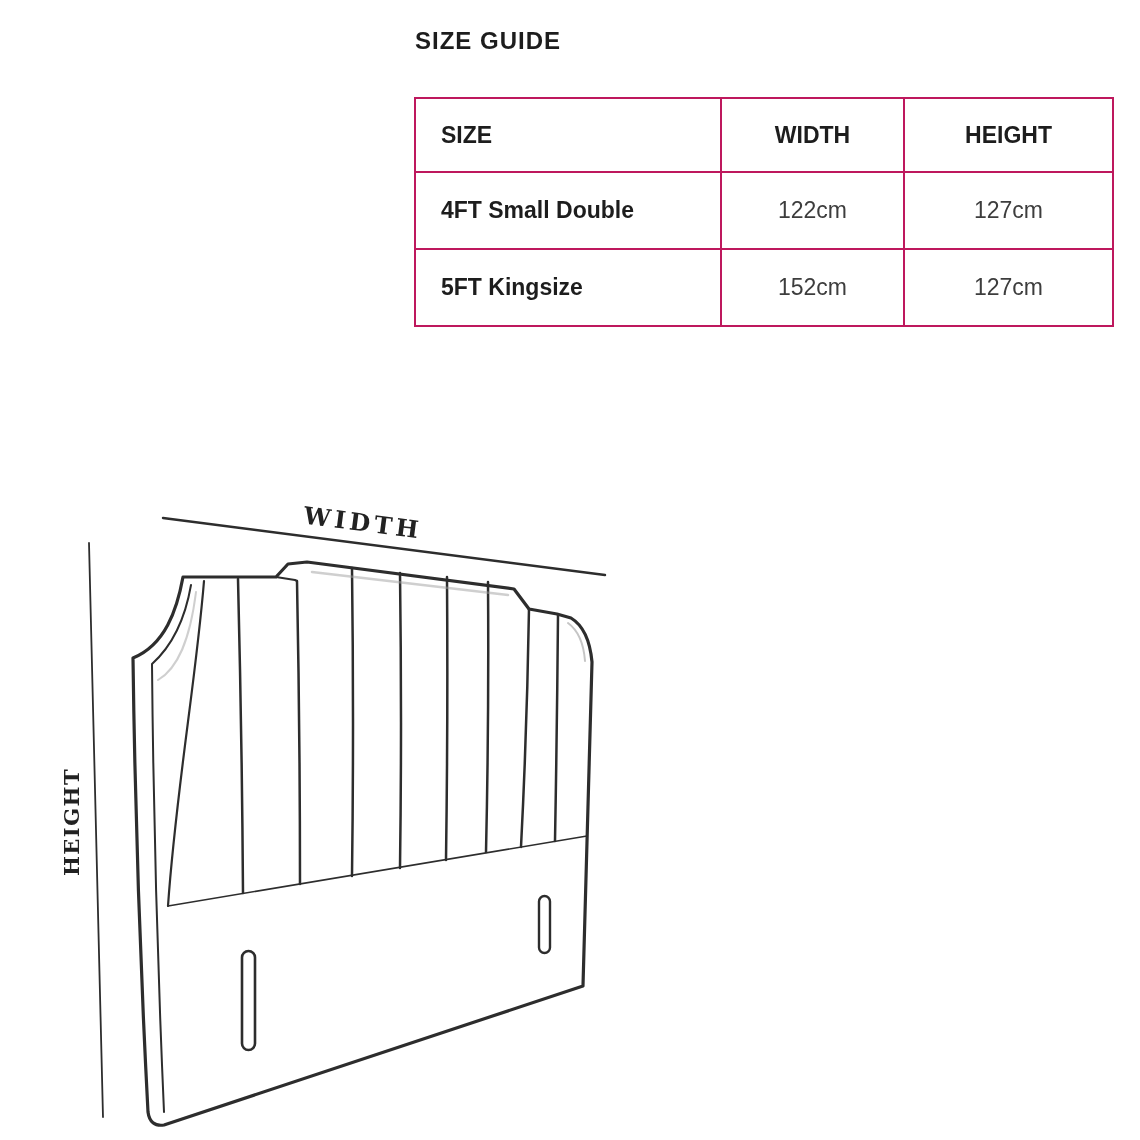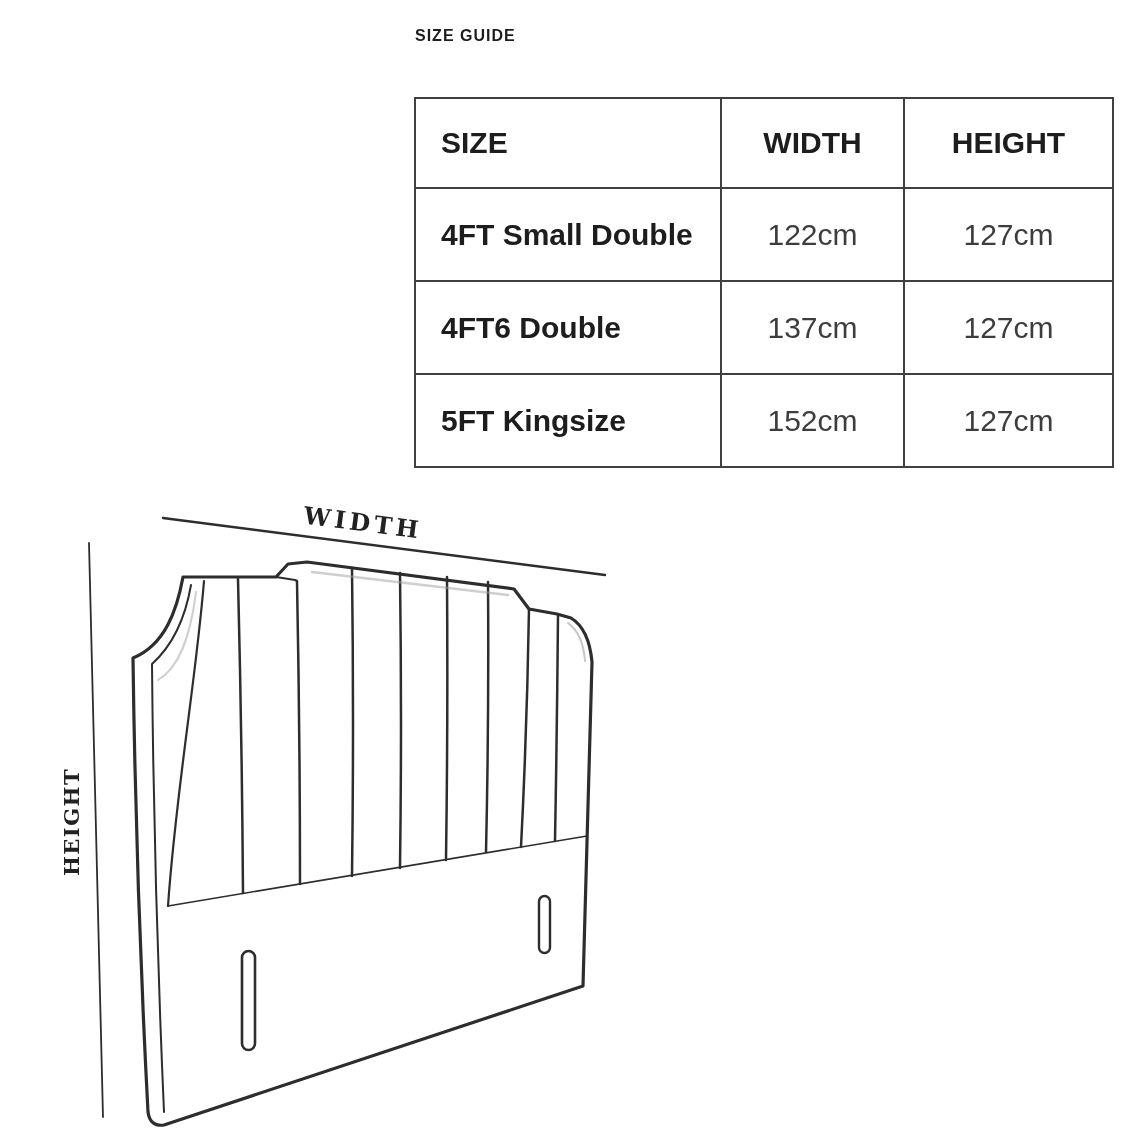--- a/index.html
+++ b/index.html
@@ -8,38 +8,38 @@
     width: 1140px;
     height: 1140px;
     background: #ffffff;
     overflow: hidden;
     font-family: "Liberation Sans", sans-serif;
   }
   .title {
     position: absolute;
     left: 415px;
     top: 27px;
-    font-size: 16px;
+    font-size: 24px;
     font-weight: 700;
     letter-spacing: 1px;
     color: #1d1d1d;
     white-space: nowrap;
   }
   table.size-table {
     position: absolute;
     left: 414px;
     top: 97px;
     width: 698px;
     border-collapse: collapse;
     table-layout: fixed;
   }
   .size-table th, .size-table td {
-    border: 2px solid #404040;
-    font-size: 30px;
-    padding: 12px;
+    border: 2px solid #be185d;
+    font-size: 23px;
+    padding: 4px;
     background: #ffffff;
     vertical-align: middle;
   }
   .size-table th { height: 64px; font-weight: 700; color: #1d1d1d; }
   .size-table td { height: 67px; }
   .size-table .col-size   { width: 306px; }
   .size-table .col-width  { width: 183px; }
   .size-table .col-height { width: 209px; }
   .size-table th.size-cell, .size-table td.size-cell {
     text-align: left;
@@ -88,25 +88,20 @@
       <tr>
         <th class="size-cell">SIZE</th>
         <th class="num-cell">WIDTH</th>
         <th class="num-cell">HEIGHT</th>
       </tr>
     </thead>
     <tbody>
       <tr>
         <td class="size-cell">4FT Small Double</td>
         <td class="num-cell">122cm</td>
-        <td class="num-cell">127cm</td>
-      </tr>
-      <tr>
-        <td class="size-cell">4FT6 Double</td>
-        <td class="num-cell">137cm</td>
         <td class="num-cell">127cm</td>
       </tr>
       <tr>
         <td class="size-cell">5FT Kingsize</td>
         <td class="num-cell">152cm</td>
         <td class="num-cell">127cm</td>
       </tr>
     </tbody>
   </table>
 

